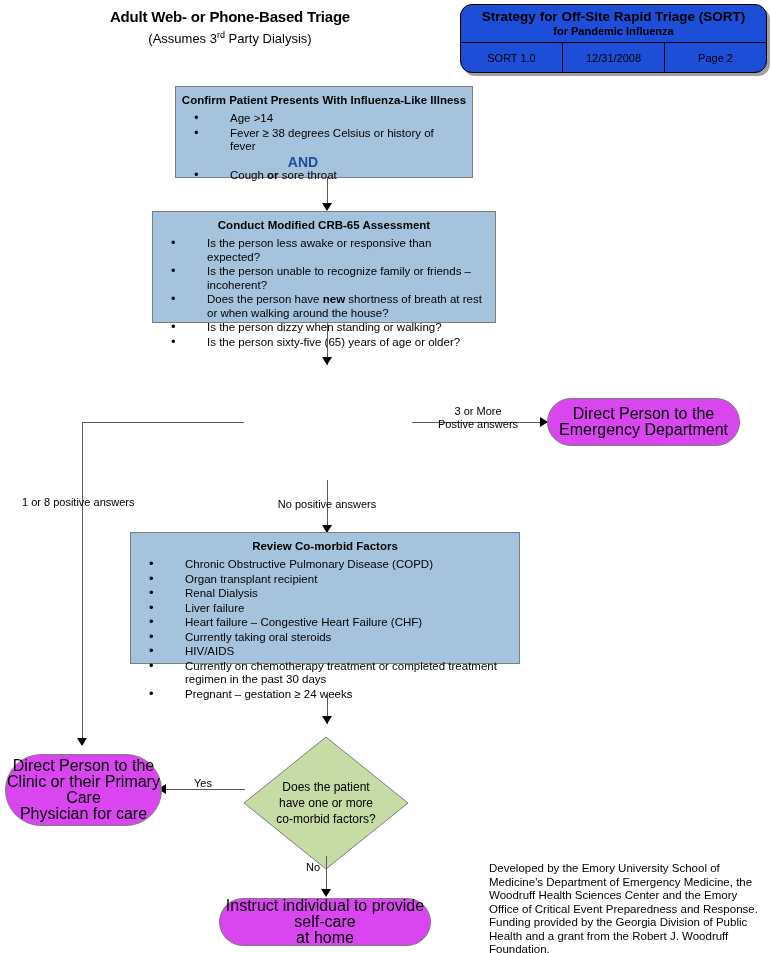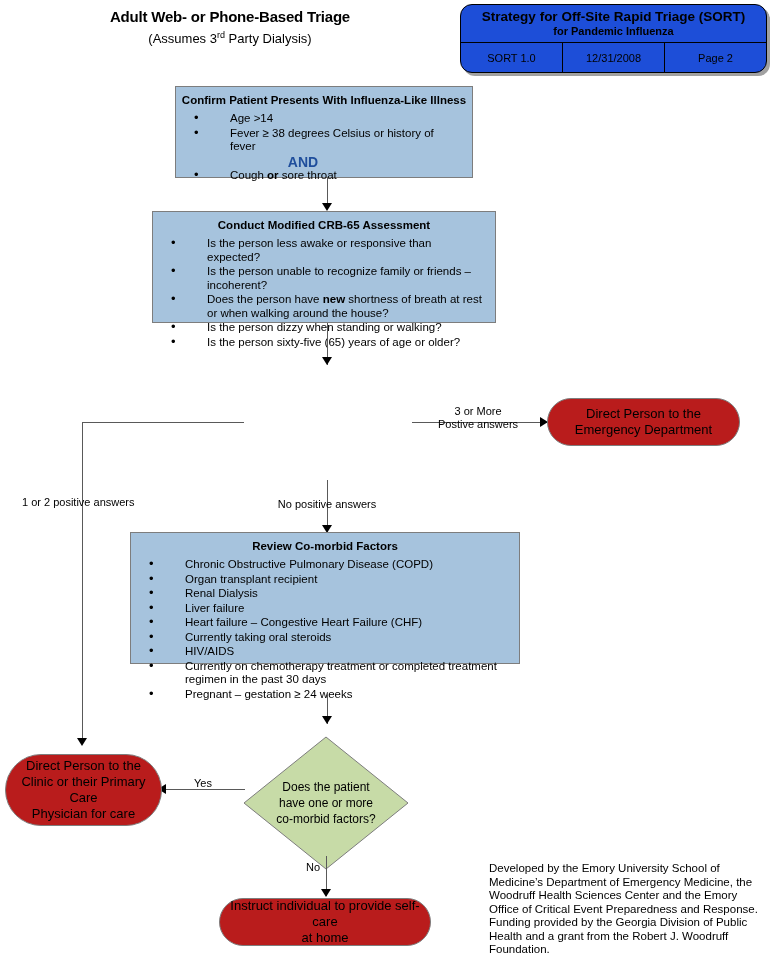--- a/index.html
+++ b/index.html
@@ -139,28 +139,28 @@
     justify-content: center;
     font-size: 12px;
     line-height: 16px;
     text-align: center;
     pointer-events: none;
   }
 
   
   .term {
     position: absolute;
-    background: #b91c1c;
+    background: #d946ef;
     border: 1px solid #7d7d7d;
     box-sizing: border-box;
     display: flex;
     align-items: center;
     justify-content: center;
     text-align: center;
-    font-size: 13px;
+    font-size: 16px;
     line-height: 16px;
   }
 
   
   .vline {
     position: absolute;
     width: 1px;
     background: #595959;
   }
   .hline {
@@ -268,21 +268,21 @@
   <div class="term" style="left:547px; top:398px; width:193px; height:48px; border-radius:24px;">
     <div>
       <div>Direct Person to the</div>
       <div>Emergency Department</div>
     </div>
   </div>
 
   <div class="hline" style="left:82px; top:422px; width:162px;"></div>
   <div class="vline" style="left:82px; top:422px; height:322px;"></div>
   <div class="arrow-down" style="left:77px; top:738px;"></div>
-  <div class="edge-label" style="left:22px; top:496px; width:130px; text-align:left;">1 or 2 positive answers</div>
+  <div class="edge-label" style="left:22px; top:496px; width:130px; text-align:left;">1 or 8 positive answers</div>
 
   <div class="vline" style="left:327px; top:480px; height:52px;"></div>
   <div class="arrow-down" style="left:322px; top:525px;"></div>
   <div class="edge-label" style="left:272px; top:498px; width:110px;">No positive answers</div>
 
   <div class="proc" style="left:130px; top:532px; width:390px; height:132px;">
     <div class="proc-title">Review Co-morbid Factors</div>
     <ul>
       <li>Chronic Obstructive Pulmonary Disease (COPD)</li>
       <li>Organ transplant recipient</li>

